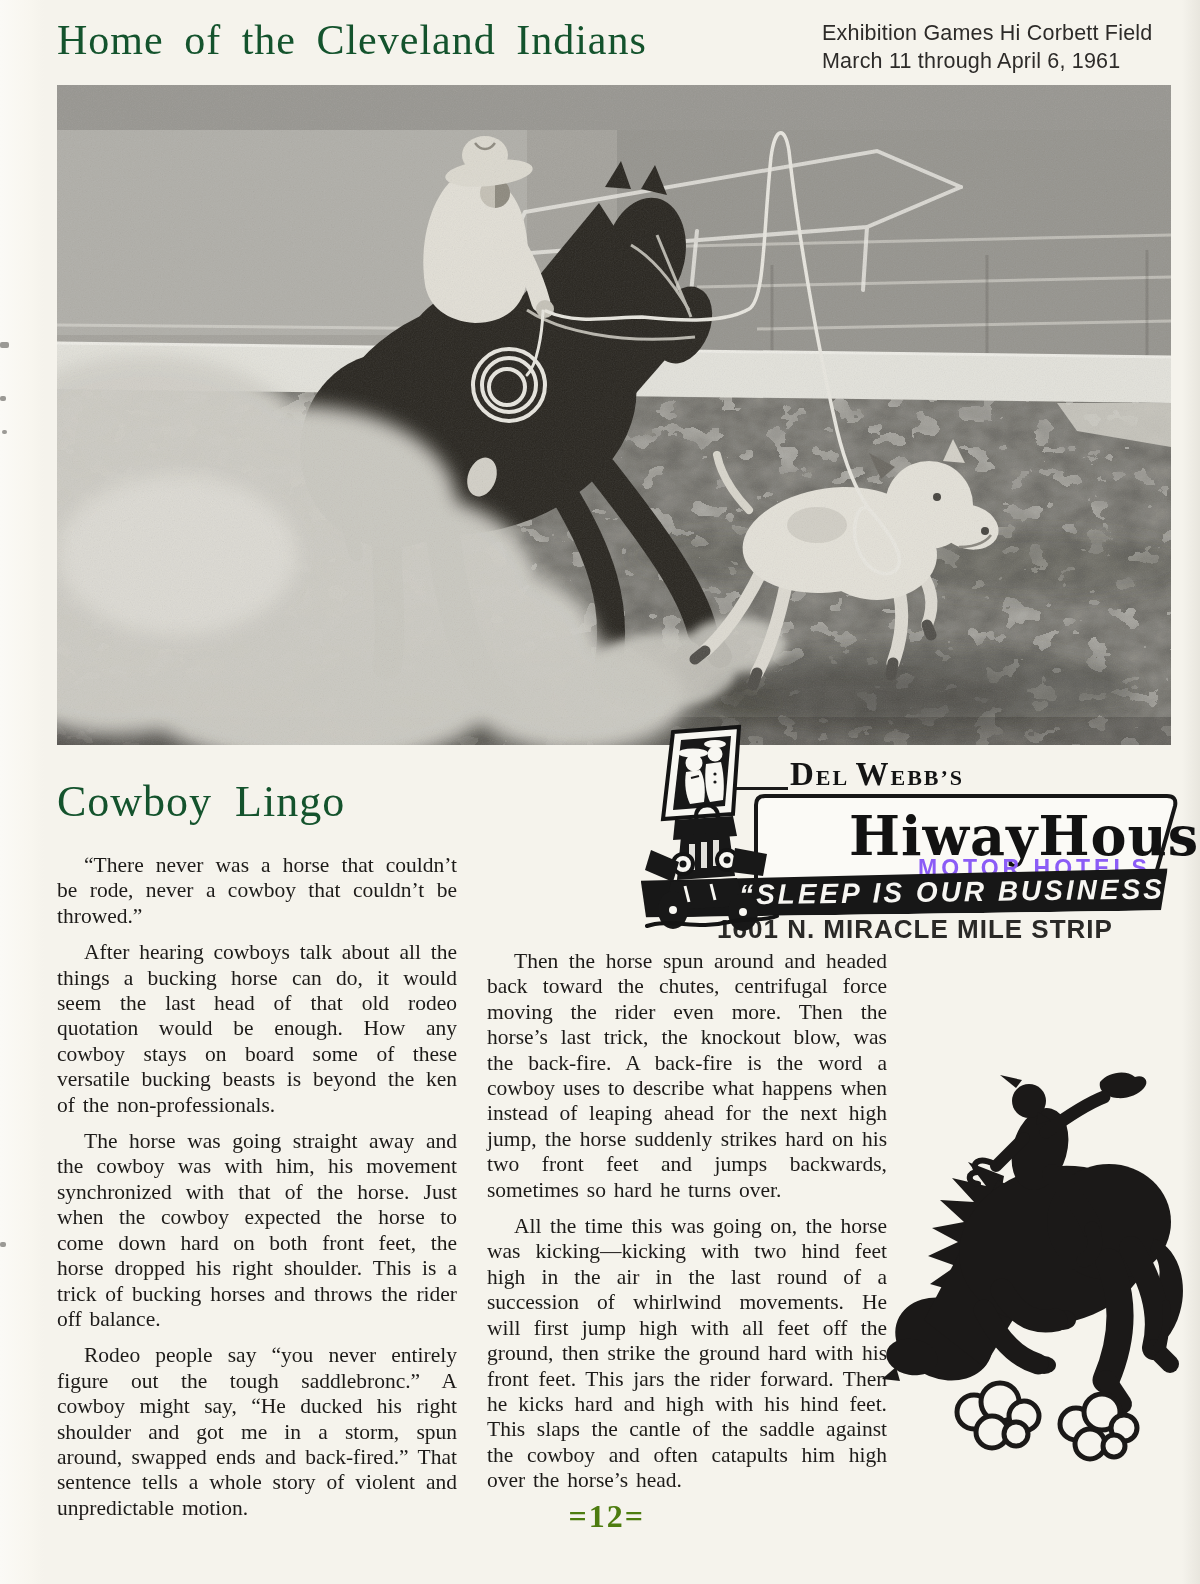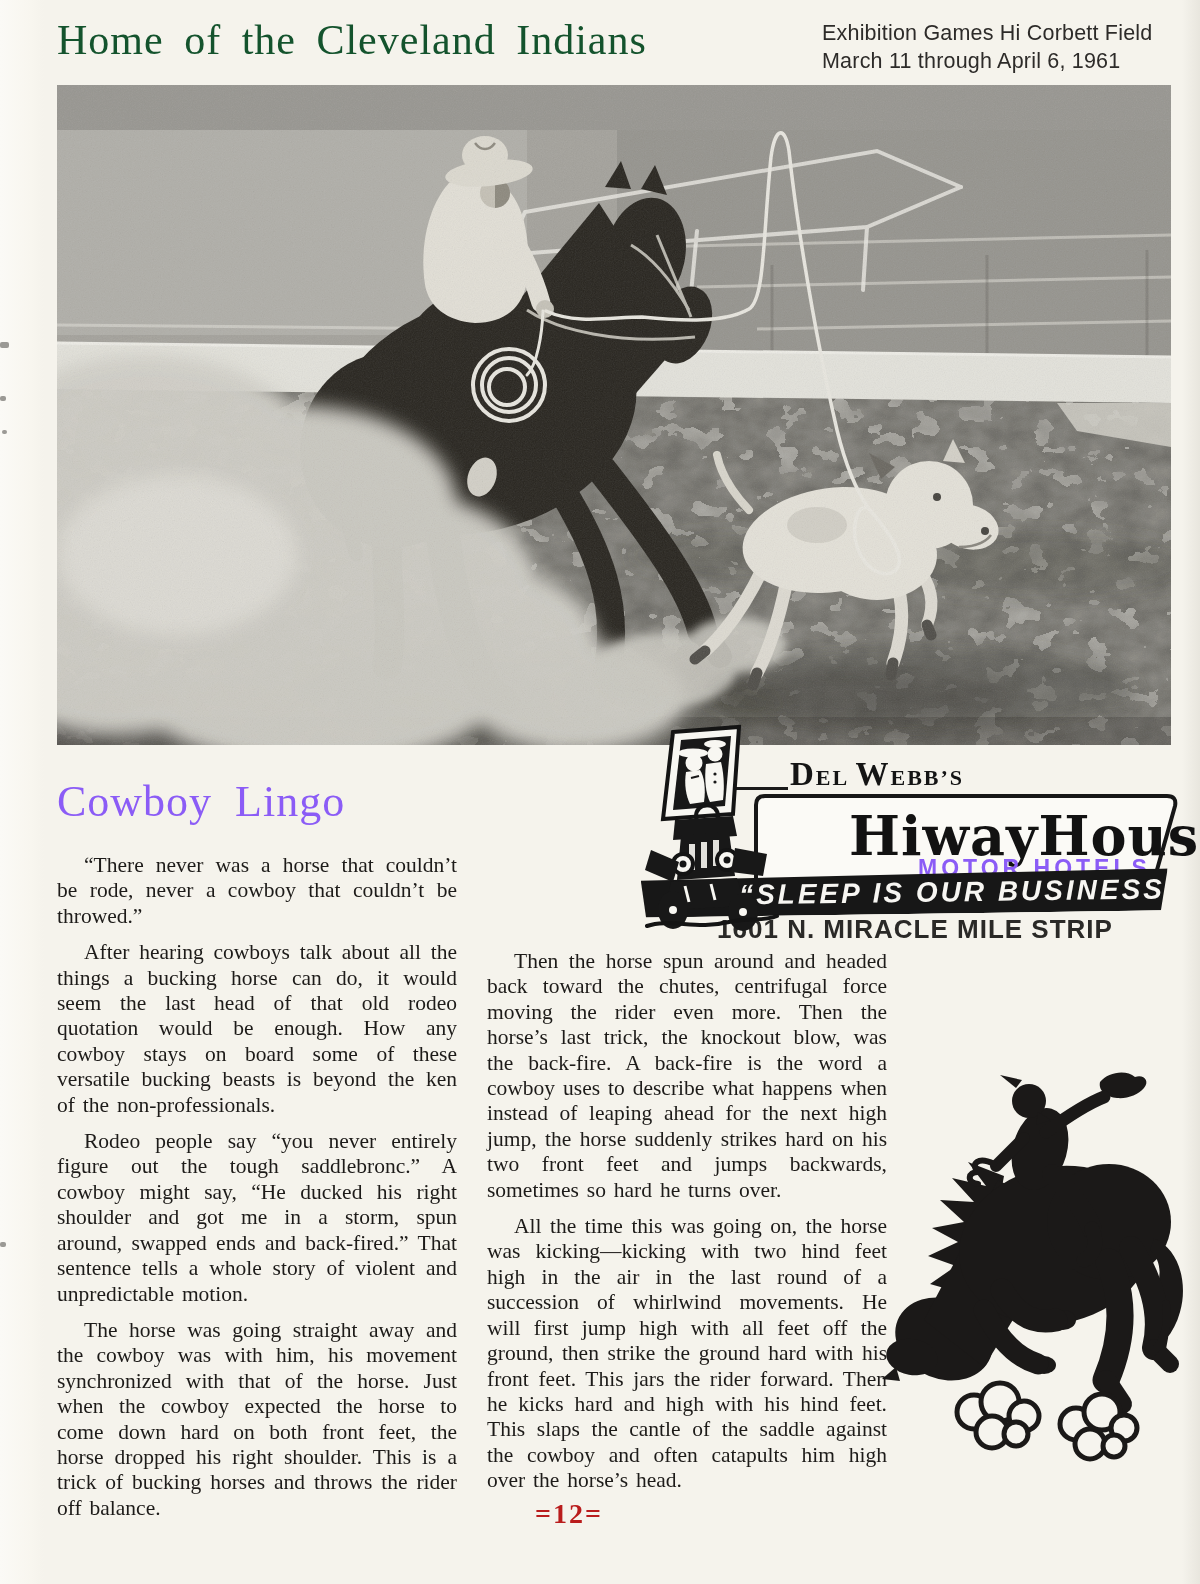--- a/index.html
+++ b/index.html
@@ -15,21 +15,21 @@
   .scan-mark{position:absolute;background:#4c4a46;opacity:.55;border-radius:2px;}
 
   .header-title{position:absolute;left:57px;top:16px;font-size:42px;color:#14532d;
     letter-spacing:1px;word-spacing:9px;white-space:nowrap;}
   .header-right{position:absolute;left:822px;top:20px;width:360px;
     font-family:"Liberation Sans",sans-serif;font-size:21.5px;color:#2d2b29;
     line-height:1.3;letter-spacing:.2px;}
 
   .photo-wrap{position:absolute;left:57px;top:85px;width:1114px;height:660px;}
 
-  .article-title{position:absolute;left:57px;top:776px;font-size:44px;color:#8b5cf6;
+  .article-title{position:absolute;left:57px;top:776px;font-size:44px;color:#14532d;
     letter-spacing:1px;word-spacing:11px;white-space:nowrap;}
   .col{position:absolute;width:400px;font-size:21.5px;line-height:25.4px;
     text-align:justify;color:#1d1b19;word-spacing:2.5px;}
   .col p{margin:4px 0 11px 0;text-indent:27px;}
   .col-left{left:57px;top:849px;}
   .col-right{left:487px;top:945px;}
 
   .ad-rule{position:absolute;left:716px;top:787px;width:72px;height:3px;background:#1a1a1a;}
   .ad-panel{position:absolute;left:751px;top:792px;width:430px;height:96px;}
   .ad-brand{position:absolute;left:790px;top:756px;font-weight:bold;color:#141414;
@@ -47,22 +47,22 @@
   .ad-banner-text{font-family:"Liberation Sans",sans-serif;font-style:italic;
     font-weight:bold;font-size:28px;color:#f7f6f2;letter-spacing:3px;
     line-height:42px;text-align:center;padding-left:98px;white-space:nowrap;}
   .ad-address{position:absolute;left:700px;top:914px;width:430px;text-align:center;
     font-family:"Liberation Sans",sans-serif;font-weight:bold;font-size:26px;
     letter-spacing:1px;color:#2a2927;white-space:nowrap;}
   .ad-car{position:absolute;left:645px;top:724px;width:136px;height:218px;}
 
   .bronco{position:absolute;left:866px;top:1052px;width:324px;height:424px;}
 
-  .page-number{position:absolute;left:535px;top:1498px;width:110px;text-align:left;
-    font-size:28px;font-weight:bold;letter-spacing:2px;color:#b91c1c;}
+  .page-number{position:absolute;left:535px;top:1498px;width:110px;text-align:right;
+    font-size:32px;font-weight:bold;letter-spacing:2px;color:#4d7c0f;}
 </style>
 </head>
 <body>
 
 <div class="scan-left"></div>
 <div class="scan-right"></div>
 <div class="scan-mark" style="left:0;top:342px;width:9px;height:6px;"></div>
 <div class="scan-mark" style="left:0;top:396px;width:6px;height:5px;"></div>
 <div class="scan-mark" style="left:2px;top:430px;width:5px;height:4px;"></div>
 <div class="scan-mark" style="left:0;top:1242px;width:6px;height:5px;"></div>
@@ -238,22 +238,22 @@
   <rect x="0" y="0" width="1114" height="660" filter="url(#grain)" opacity="0.14" style="mix-blend-mode:screen"></rect>
   <rect x="0" y="0" width="1114" height="660" fill="#6b6558" opacity="0.04"></rect>
 </svg>
 </div>
 
 <div class="article-title">Cowboy Lingo</div>
 
 <div class="col col-left">
   <p>“There never was a horse that couldn’t be rode, never a cowboy that couldn’t be throwed.”</p>
   <p>After hearing cowboys talk about all the things a bucking horse can do, it would seem the last head of that old rodeo quotation would be enough. How any cowboy stays on board some of these versatile bucking beasts is beyond the ken of the non-professionals.</p>
+  <p>The horse was going straight away and the cowboy was with him, his movement synchronized with that of the horse. Just when the cowboy expected the horse to come down hard on both front feet, the horse dropped his right shoulder. This is a trick of bucking horses and throws the rider off balance.</p>
   <p>Rodeo people say “you never entirely figure out the tough saddlebronc.” A cowboy might say, “He ducked his right shoulder and got me in a storm, spun around, swapped ends and back-fired.” That sentence tells a whole story of violent and unpredictable motion.</p>
-  <p>The horse was going straight away and the cowboy was with him, his movement synchronized with that of the horse. Just when the cowboy expected the horse to come down hard on both front feet, the horse dropped his right shoulder. This is a trick of bucking horses and throws the rider off balance.</p>
 </div>
 
 <div class="col col-right">
   <p>Then the horse spun around and headed back toward the chutes, centrifugal force moving the rider even more. Then the horse’s last trick, the knockout blow, was the back-fire. A back-fire is the word a cowboy uses to describe what happens when instead of leaping ahead for the next high jump, the horse suddenly strikes hard on his two front feet and jumps backwards, sometimes so hard he turns over.</p>
   <p>All the time this was going on, the horse was kicking—kicking with two hind feet high in the air in the last round of a succession of whirlwind movements. He will first jump high with all feet off the ground, then strike the ground hard with his front feet. This jars the rider forward. Then he kicks hard and high with his hind feet. This slaps the cantle of the saddle against the cowboy and often catapults him high over the horse’s head.</p>
 </div>
 
 <div class="ad-rule"></div>
 
 <svg class="ad-panel" viewBox="0 0 430 96" xmlns="http://www.w3.org/2000/svg">

